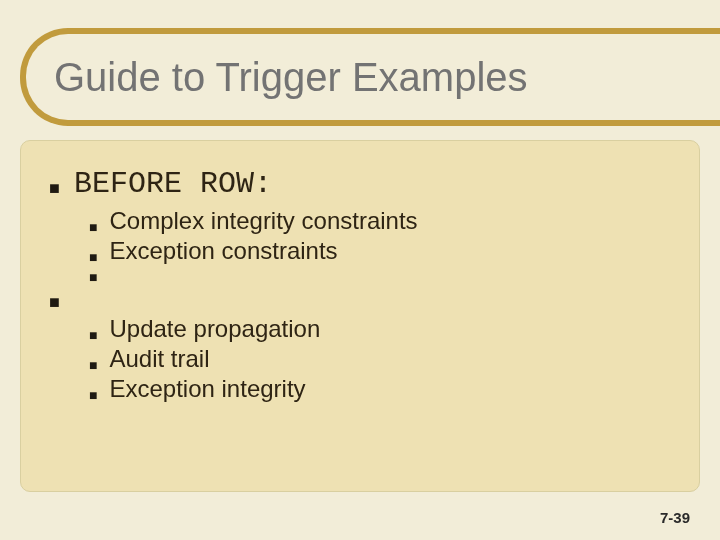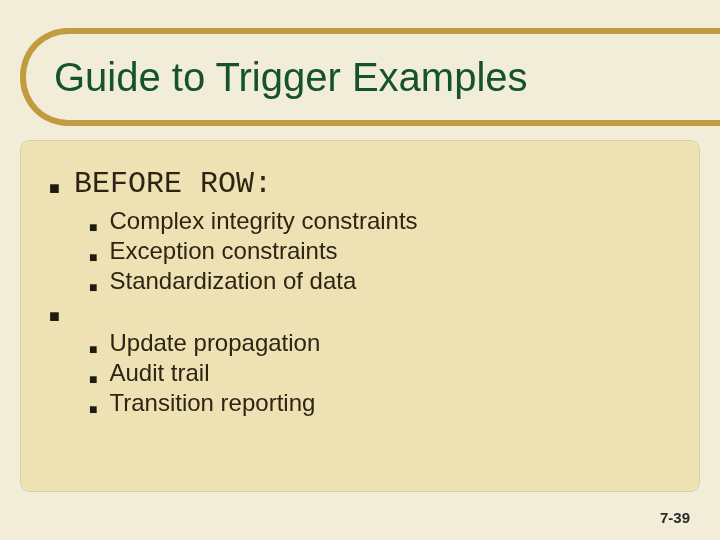--- a/index.html
+++ b/index.html
@@ -34,21 +34,21 @@
     right: 0;
     background: #f2edd8;
     border-top-left-radius: 42px;
     border-bottom-left-radius: 42px;
     display: flex;
     align-items: center;
     padding-left: 28px;
   }
   .title-text {
     font-size: 40px;
-    color: #14532d;
+    color: #737373;
     font-weight: 400;
   }
   .body-panel {
     position: absolute;
     top: 140px;
     left: 20px;
     right: 20px;
     bottom: 48px;
     background: #eee1b3;
     border: 1px solid #d9cfa0;
@@ -129,41 +129,40 @@
         <div class="lvl2">
           <span class="sq">■</span>
           <span class="txt">Complex integrity constraints</span>
         </div>
         <div class="lvl2">
           <span class="sq">■</span>
           <span class="txt">Exception constraints</span>
         </div>
         <div class="lvl2">
           <span class="sq">■</span>
-          <span class="txt">Standardization of data</span>
         </div>
       </div>
     </div>
 
     <div class="lvl1">
       <div class="heading">
         <span class="sq">■</span>
       </div>
       <div class="lvl2-wrap">
         <div class="lvl2">
           <span class="sq">■</span>
           <span class="txt">Update propagation</span>
         </div>
         <div class="lvl2">
           <span class="sq">■</span>
           <span class="txt">Audit trail</span>
         </div>
         <div class="lvl2">
           <span class="sq">■</span>
-          <span class="txt">Transition reporting</span>
+          <span class="txt">Exception integrity</span>
         </div>
       </div>
     </div>
 
   </div>
 
   <div class="pagenum">7-39</div>
 
 </div>
 

